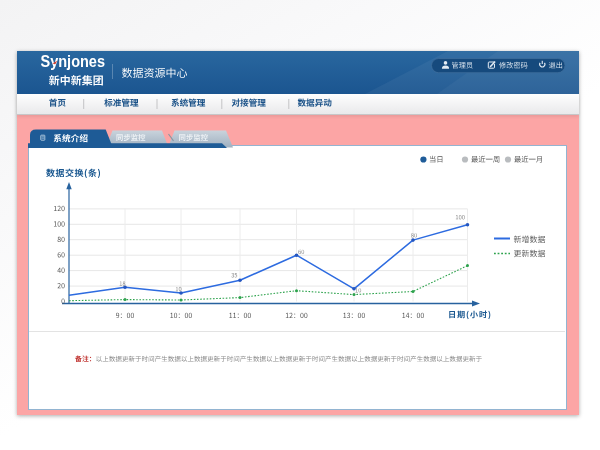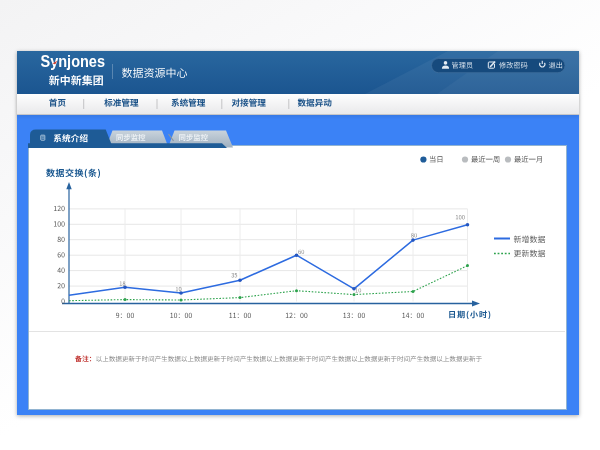--- a/index.html
+++ b/index.html
@@ -1,17 +1,17 @@
 <!DOCTYPE html>
 <html><head><meta charset="utf-8"><style>
 *{margin:0;padding:0;box-sizing:border-box}
 html,body{width:600px;height:450px;overflow:hidden}
 body{position:relative;font-family:"Liberation Sans",sans-serif;
 background:linear-gradient(150deg,#f3f3f4 0%,#f9f9fa 28%,#ffffff 55%);}
-#page{position:absolute;left:17px;top:51px;width:562px;height:364px;background:#3b82f6;
+#page{position:absolute;left:17px;top:51px;width:562px;height:364px;background:#fca5a5;
 box-shadow:0 1px 4px rgba(0,0,0,0.33);}
 #hdr{position:absolute;left:0;top:0;width:562px;height:43px;
 background:linear-gradient(180deg,#29679f,#1b5590);overflow:hidden;}
 #nav{position:absolute;left:0;top:43px;width:562px;height:21px;
 background:linear-gradient(180deg,#fefefe,#e9e9eb);border-bottom:1px solid #c6c6c8;
 box-shadow:0 2px 3px rgba(0,0,0,0.07);}
 #panel{position:absolute;left:11px;top:94px;width:539px;height:265px;
 background:#fff;border:1px solid #92b4d1;}
 #ov{position:absolute;left:0;top:0;width:562px;height:364px;}
 </style></head><body>

